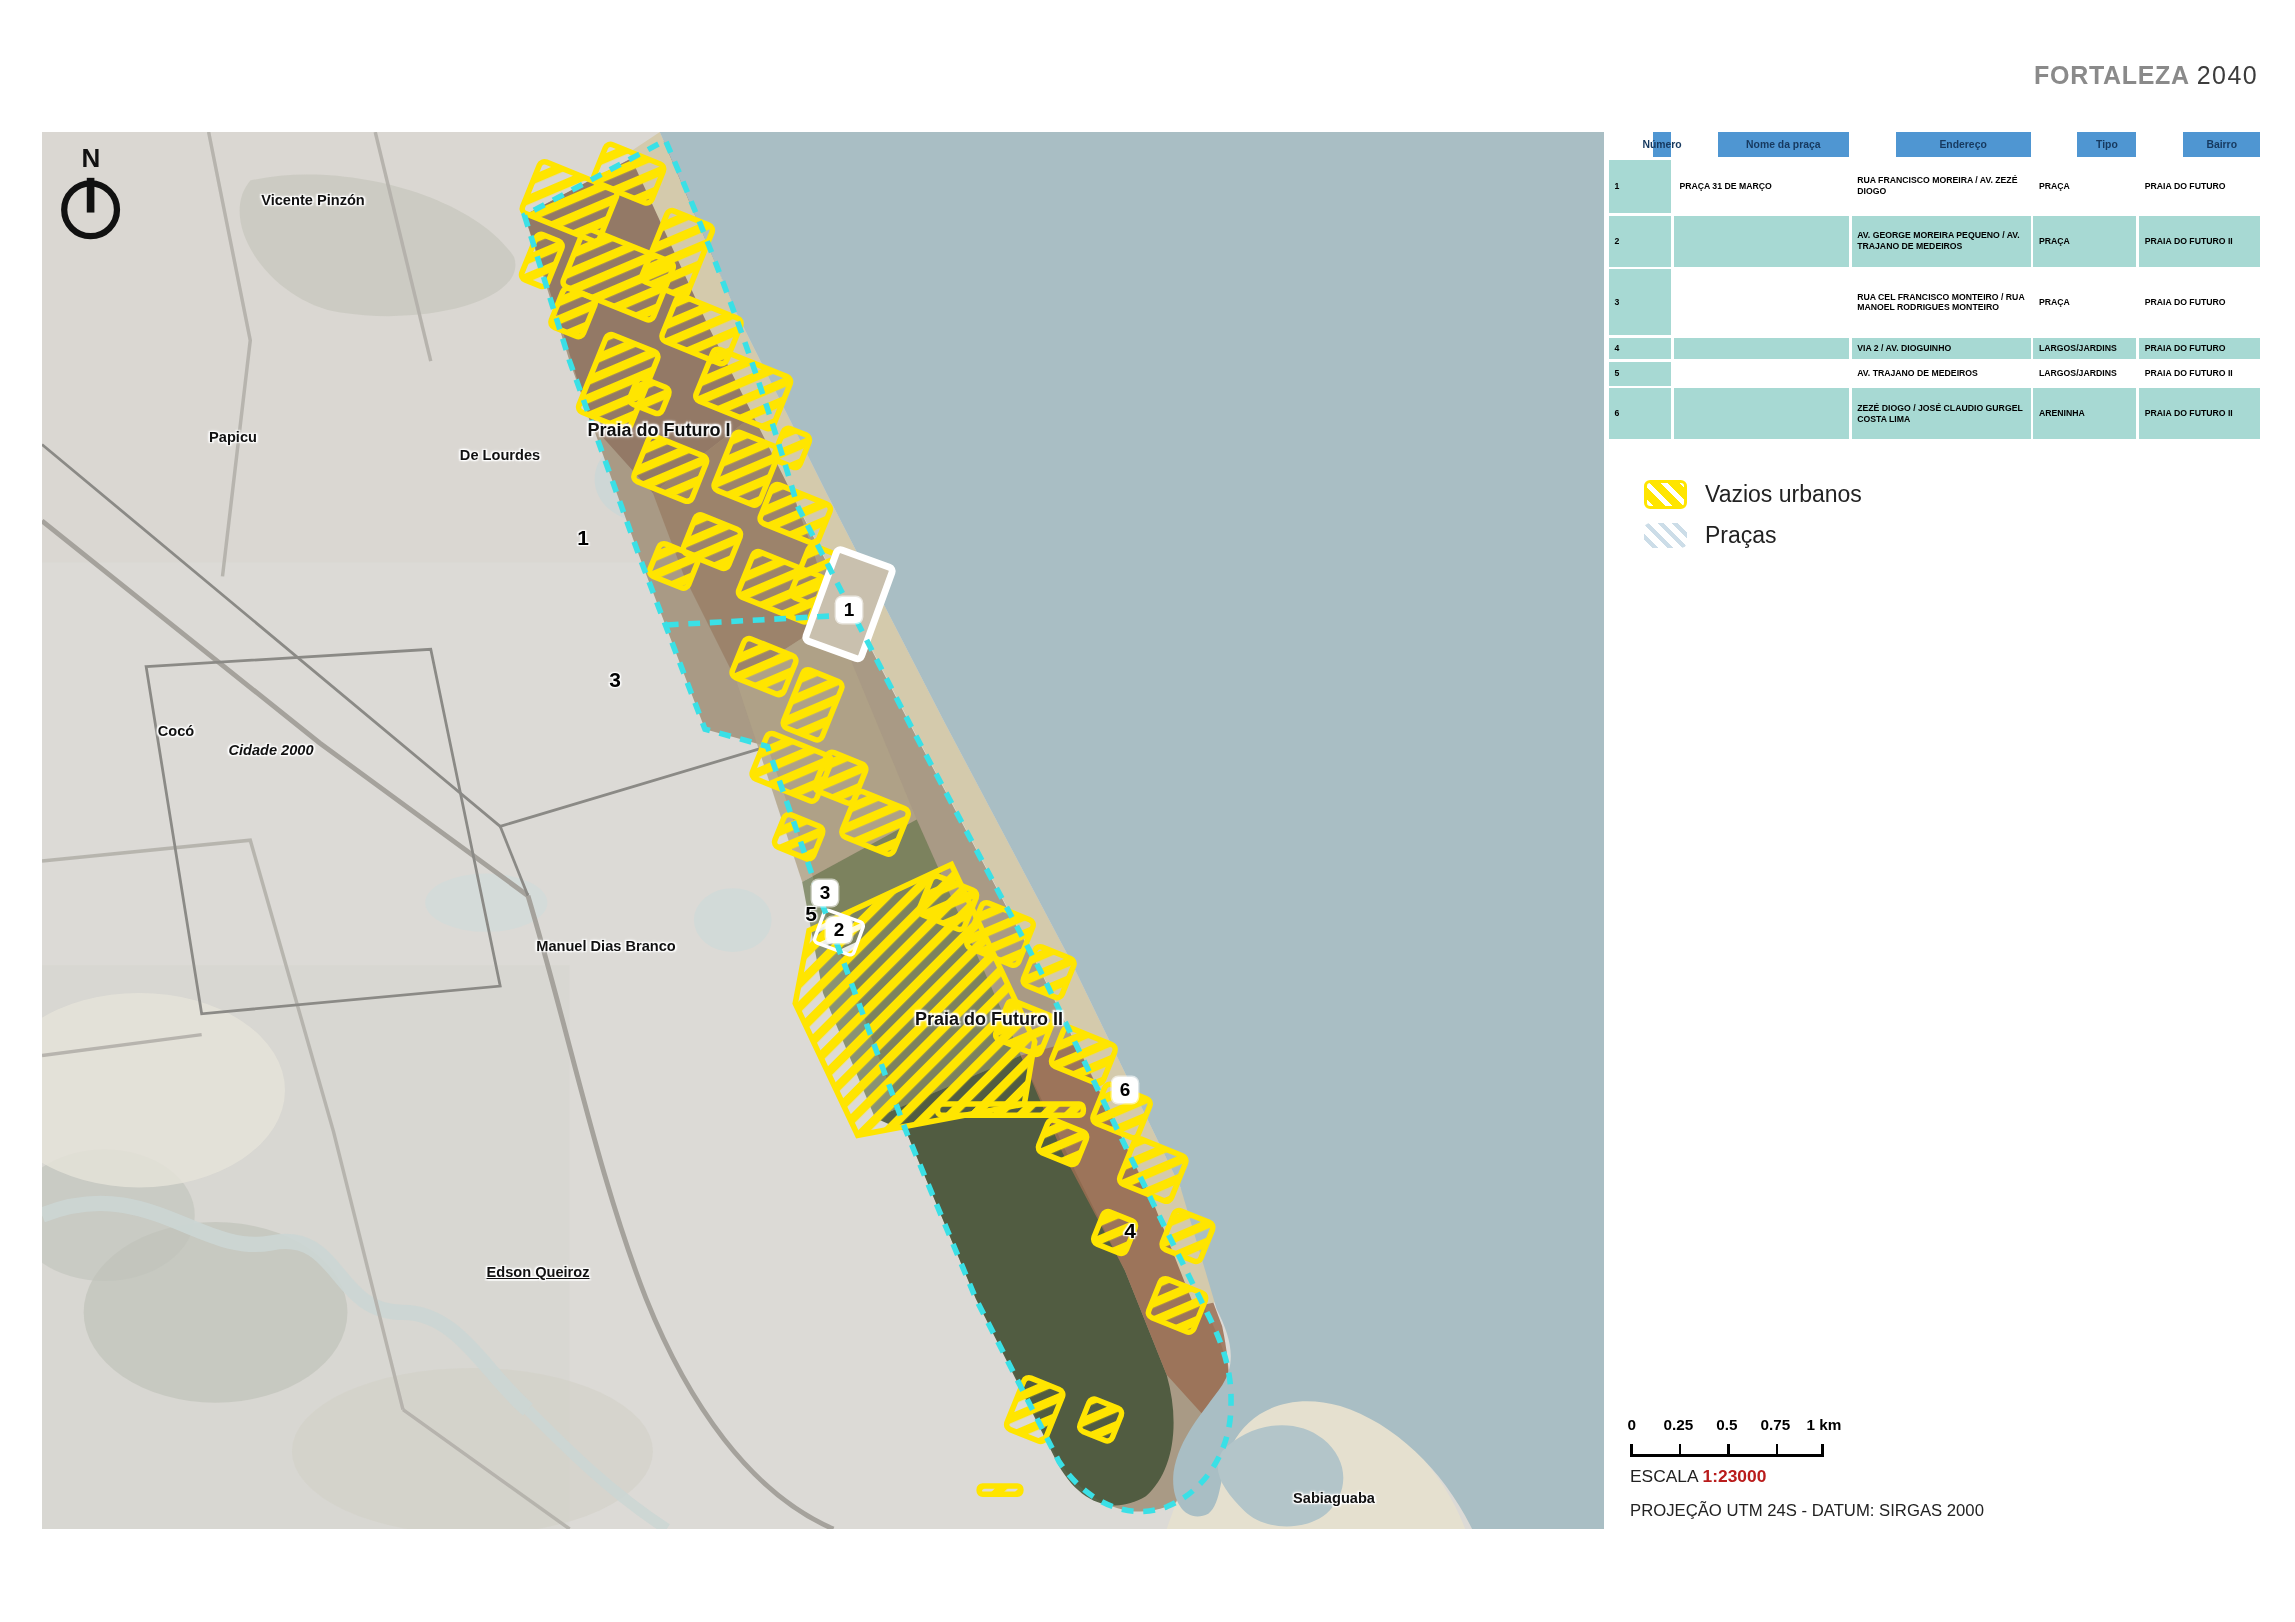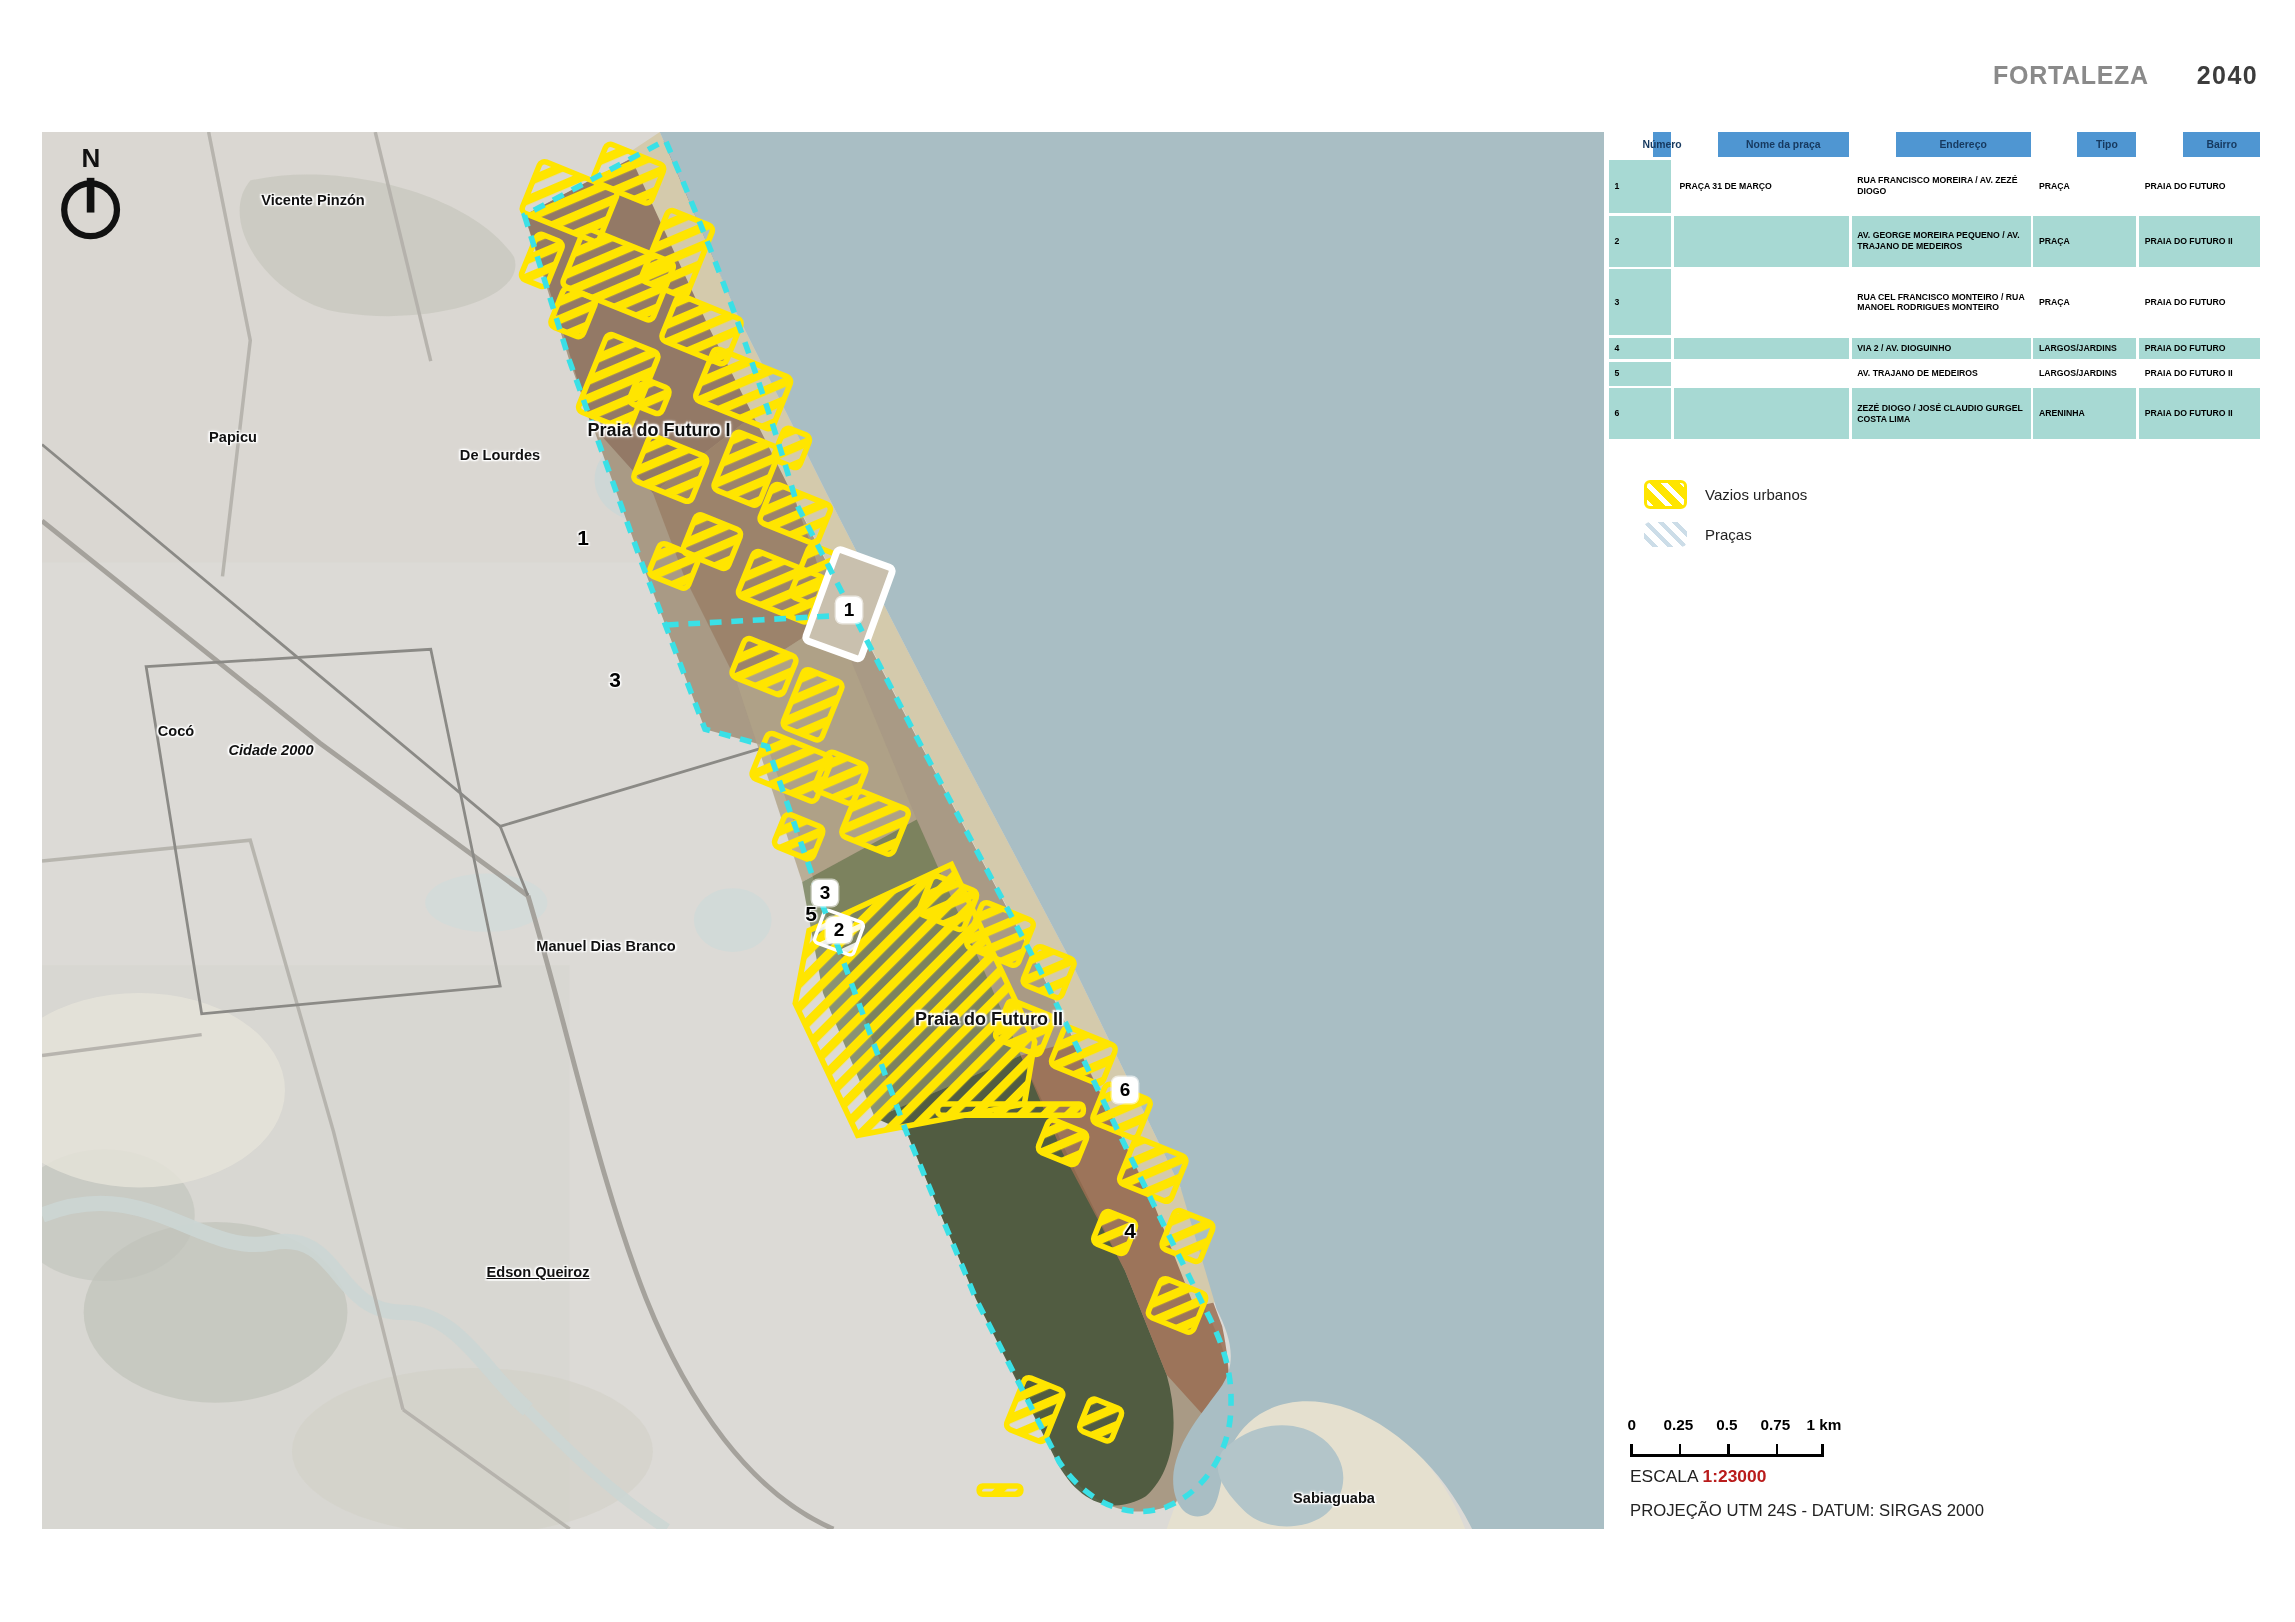--- a/index.html
+++ b/index.html
@@ -4,21 +4,21 @@
 <style>
   html,body{margin:0;padding:0;background:#ffffff;}
   #page{position:relative;width:2295px;height:1623px;background:#ffffff;overflow:hidden;
         font-family:"Liberation Sans",sans-serif;}
 
   
   .title{position:absolute;left:49px;top:43px;font-size:39px;font-weight:800;
          color:#4e4e4e;letter-spacing:-0.7px;}
   .brand{position:absolute;right:37px;top:61px;font-size:25px;white-space:nowrap;}
   .brand .bn{color:#8a8a8a;font-weight:600;letter-spacing:0.7px;}
-  .brand .by{color:#3c3c3c;font-weight:700;letter-spacing:1.4px;margin-left:41px;}
+  .brand .by{color:#3c3c3c;font-weight:400;letter-spacing:1.4px;}
 
   
   #map{position:absolute;left:42px;top:132px;width:1562px;height:1397px;background:#dcdad6;}
   #map svg{position:absolute;left:0;top:0;width:100%;height:100%;}
   .map-label{position:absolute;transform:translate(-50%,-50%);font-weight:700;color:#111;
       font-size:14.6px;white-space:nowrap;
       text-shadow:-1.4px -1.4px 1.4px #fff,1.4px -1.4px 1.4px #fff,-1.4px 1.4px 1.4px #fff,1.4px 1.4px 1.4px #fff,0 0 4.2px #fff;}
   .map-label.lg{font-size:18px;}
   .mk-boxed{position:absolute;transform:translate(-50%,-50%);width:26px;height:26px;
       background:#ffffff;border-radius:6.2px;display:flex;align-items:center;justify-content:center;
@@ -38,21 +38,21 @@
   .r3{min-height:21px;} .r4{min-height:23.6px;} .r5{min-height:51px;}
 
   
   #legend{position:absolute;left:1644px;top:480px;}
   .leg-row{display:flex;align-items:center;margin-bottom:12.5px;}
   .sw{width:43px;height:29px;border-radius:6.2px;margin-right:18px;}
   .sw-yellow{border:3.5px solid #ffe500;box-sizing:border-box;
       background:repeating-linear-gradient(45deg,#ffffff 0 4.9px,#ffe500 4.9px 13px);}
   .sw-blue{border:none;height:25px;
       background:repeating-linear-gradient(45deg,rgba(255,255,255,0) 0 6.2px,#ccdde8 6.2px 10.4px);}
-  .leg-label{font-size:15px;color:#222;}
+  .leg-label{font-size:23px;color:#222;}
 
   
   #scalebar{position:absolute;left:1630px;top:1416px;width:194px;height:38px;}
   .sb-labels{position:relative;height:21px;}
   .sb-labels span{position:absolute;transform:translateX(-50%);font-size:15.3px;font-weight:800;color:#000;white-space:nowrap;}
   .sb-bar{position:relative;height:11px;border-bottom:3.5px solid #000;margin-top:5.6px;}
   .sb-bar i{position:absolute;bottom:0;width:2.8px;background:#000;height:9.7px;}
   .escala{position:absolute;left:1630px;top:1466px;font-size:17.4px;color:#222;}
   .escala b{color:#b91c1c;font-weight:800;}
   .projecao{position:absolute;left:1630px;top:1501px;font-size:16.7px;color:#222;}

